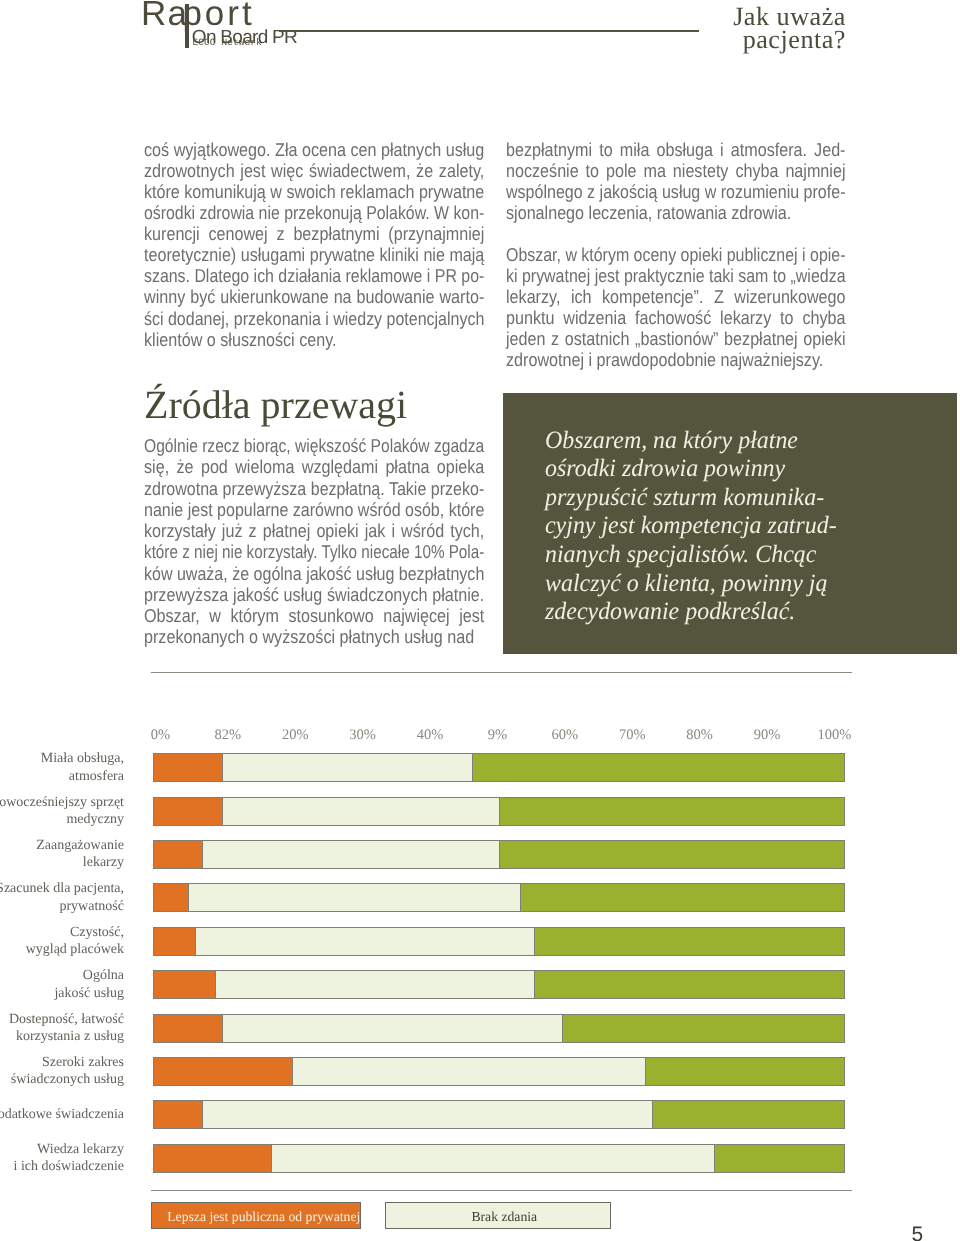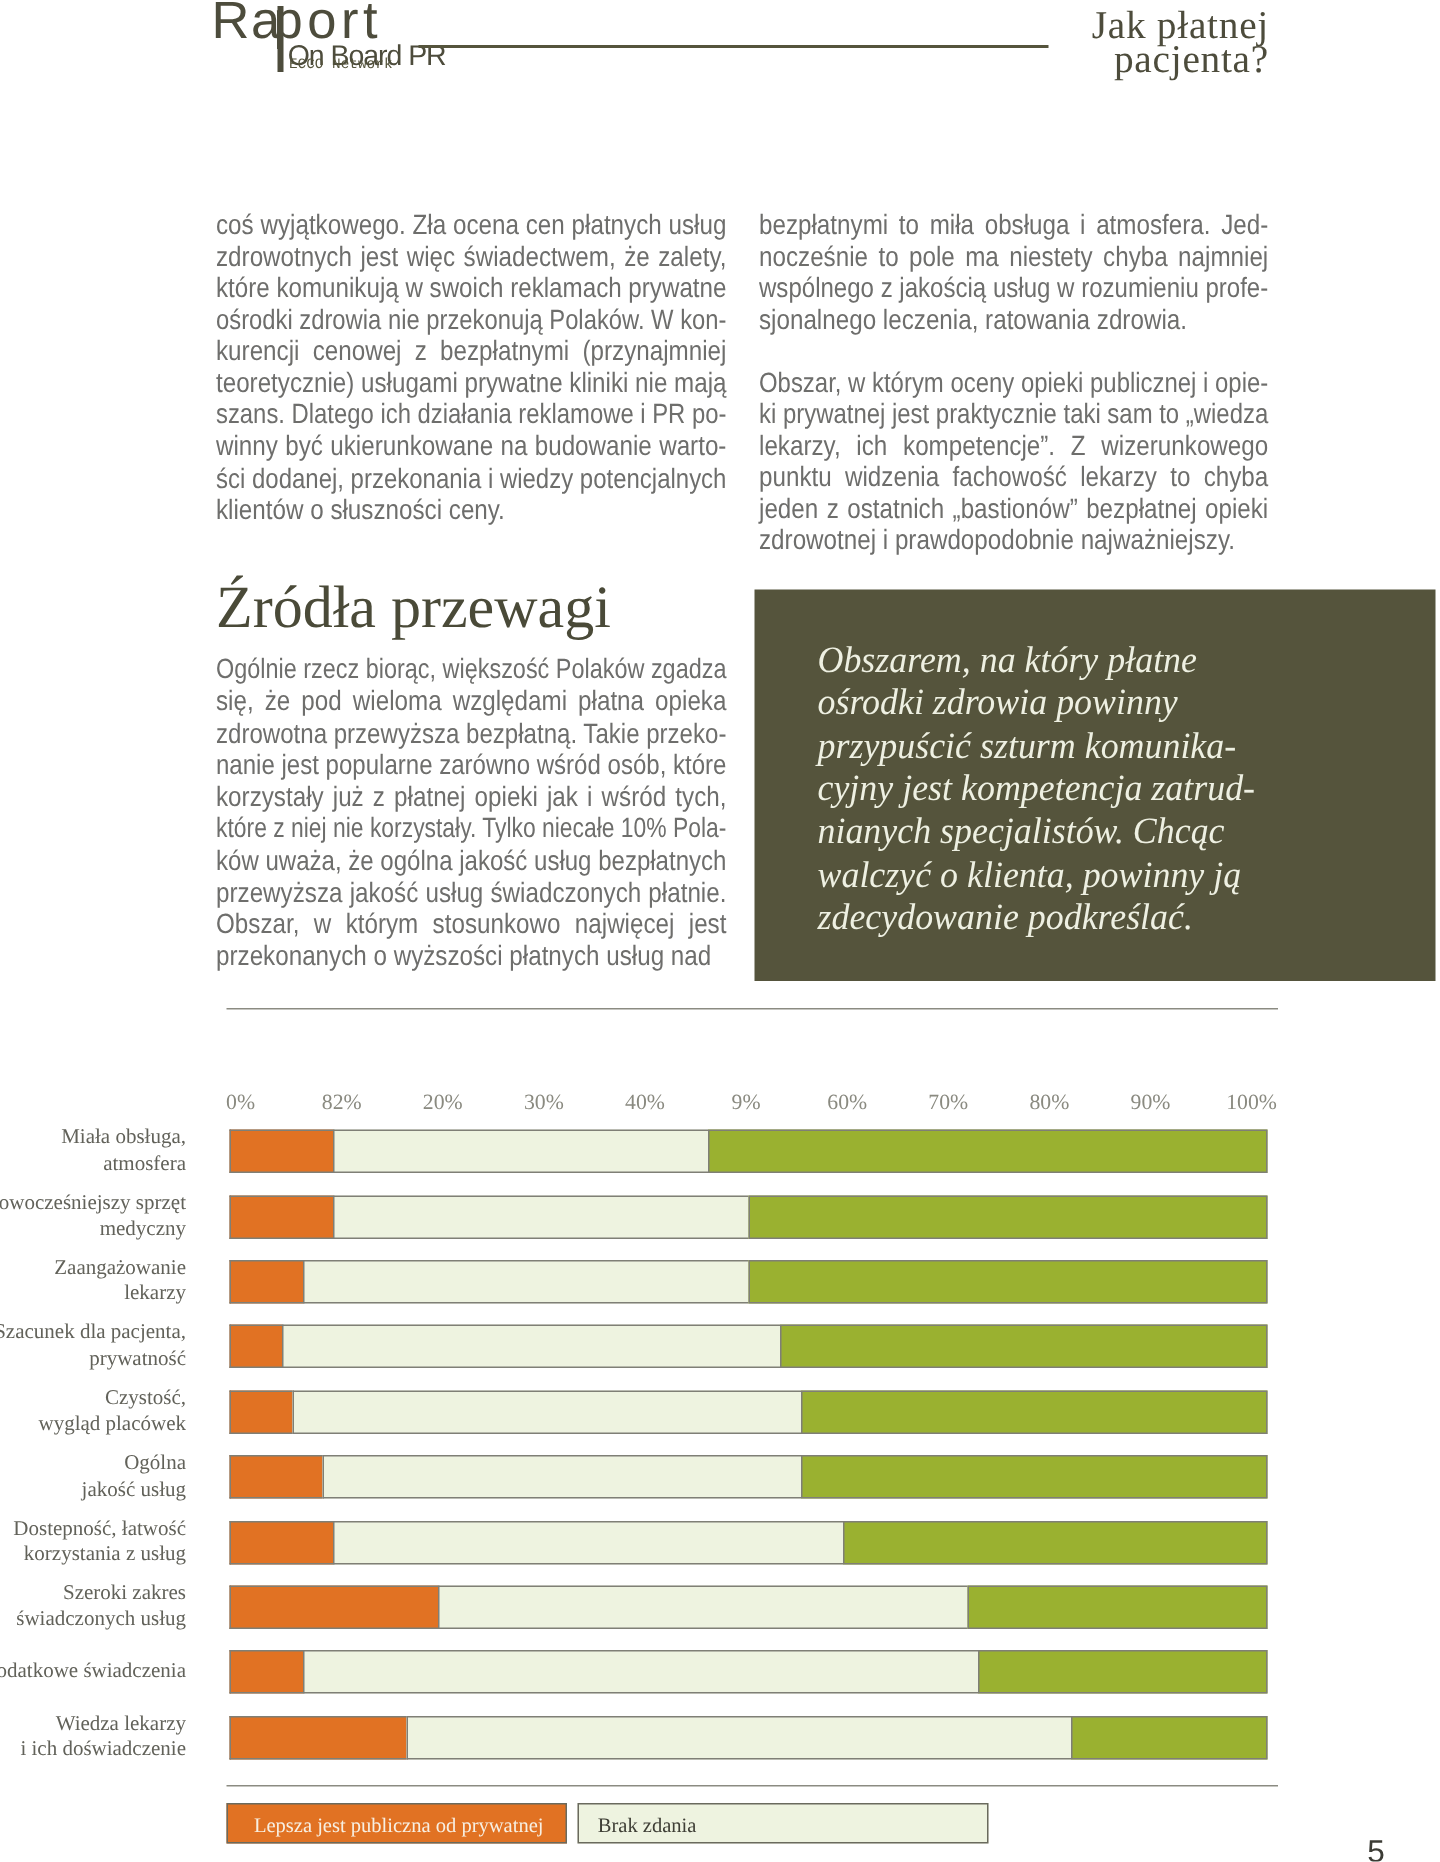--- a/index.html
+++ b/index.html
@@ -65,21 +65,21 @@
 <div class="page">
 
 <div class="logo">
   <div class="main"><span>Ra</span><span class="p2">port</span></div>
   <div class="bar"></div>
   <div class="sub">On Board PR</div>
   <div class="net">ECCO Network</div>
 </div>
 <div class="hline"></div>
 <div class="doctitle">
-  <div>Jak płatnej</div>
+  <div>Jak uważa</div>
   <div>pacjenta?</div>
 </div>
 <div class="tlj" style="left: 144.3px; top: 139.1px; --fit: 340.3; width: 392.051px; transform: scaleX(0.868);">coś wyjątkowego. Zła ocena cen płatnych usług</div>
 <div class="tlj" style="left: 144.3px; top: 160.15px; --fit: 340.3; width: 392.051px; transform: scaleX(0.868);">zdrowotnych jest więc świadectwem, że zalety,</div>
 <div class="tlj" style="left: 144.3px; top: 181.2px; --fit: 340.3; width: 392.703px; transform: scaleX(0.866558);">które komunikują w swoich reklamach prywatne</div>
 <div class="tlj" style="left: 144.3px; top: 202.25px; --fit: 340.3; width: 398.922px; transform: scaleX(0.853049);">ośrodki zdrowia nie przekonują Polaków. W kon-</div>
 <div class="tlj" style="left: 144.3px; top: 223.3px; --fit: 340.3; width: 392.051px; transform: scaleX(0.868);">kurencji cenowej z bezpłatnymi (przynajmniej</div>
 <div class="tlj" style="left: 144.3px; top: 244.35px; --fit: 340.3; width: 392.703px; transform: scaleX(0.866558);">teoretycznie) usługami prywatne kliniki nie mają</div>
 <div class="tlj" style="left: 144.3px; top: 265.4px; --fit: 340.3; width: 397.891px; transform: scaleX(0.85526);">szans. Dlatego ich działania reklamowe i PR po-</div>
 <div class="tlj" style="left: 144.3px; top: 286.45px; --fit: 340.3; width: 392.051px; transform: scaleX(0.868);">winny być ukierunkowane na budowanie warto-</div>
@@ -235,21 +235,21 @@
         </div>
 <div class="bar">
 <div class="seg" style="left:0.00px;width:117.69px;background:#e17223;border-right:none;"></div>
 <div class="seg" style="left:117.69px;width:443.07px;background:#eef3e0;border-right:none;"></div>
 <div class="seg" style="left:560.76px;width:131.54px;background:#9ab130;"></div>
 </div>
       </div>
 </div>
 <div class="botline"></div>
 <div class="legend">
-<div class="lg" style="left:0.3px;width:227px;background:#e17223;color:#f7efe2;justify-content:center;padding-left:2px;">
+<div class="lg" style="left:0.3px;width:210px;background:#e17223;color:#f7efe2;justify-content:flex-end;padding-left:2px;">
         <span>Lepsza jest publiczna od prywatnej</span>
       </div>
-<div class="lg" style="left:234px;width:274px;background:#eef3e0;color:#3f3f36;justify-content:flex-start;padding-left:12.5px;">
+<div class="lg" style="left:234px;width:226px;background:#eef3e0;color:#3f3f36;justify-content:center;padding-left:12.5px;">
         <span>Brak zdania</span>
       </div>
 </div>
 <div class="pagenum">5</div>
 </div>
 
 </body></html>

